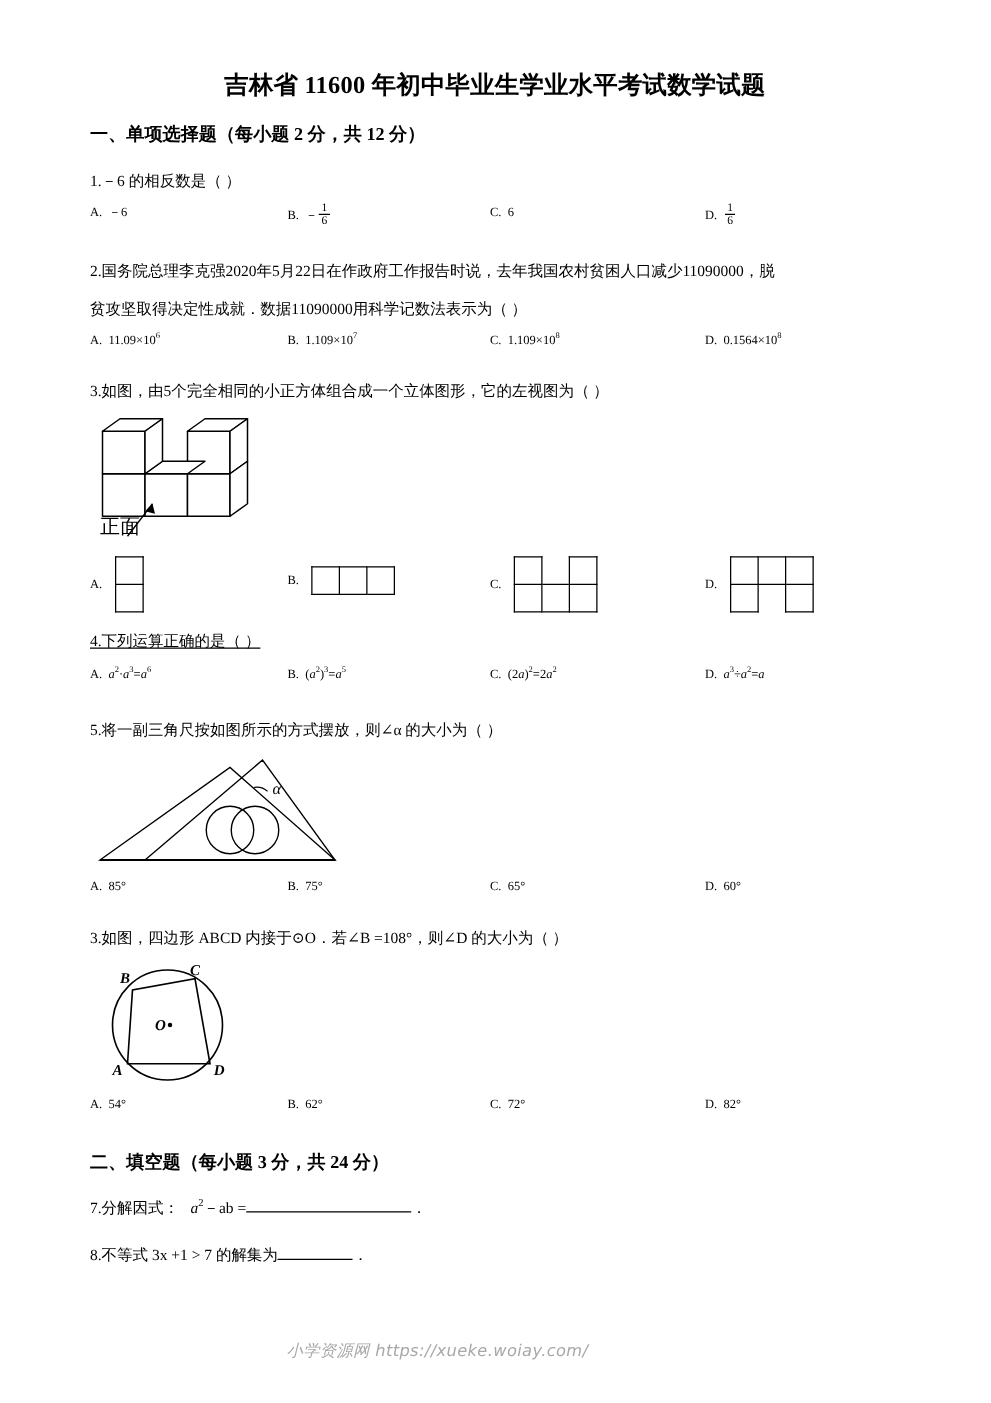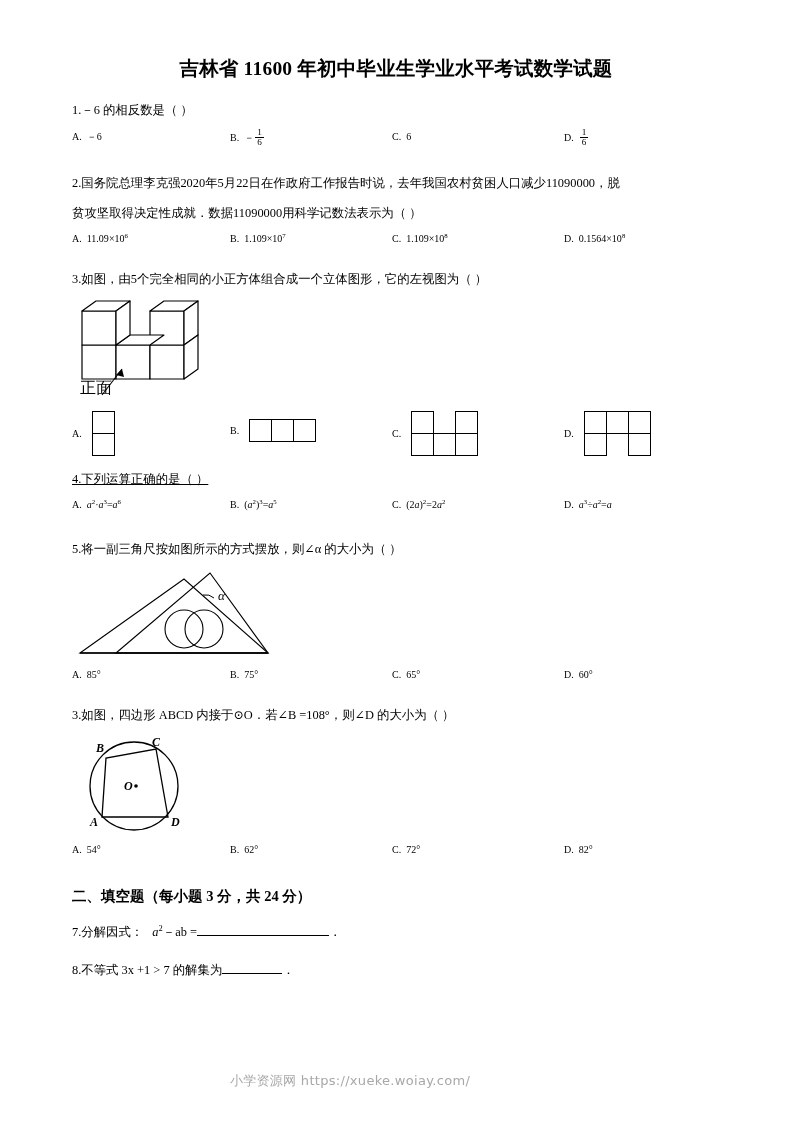--- a/index.html
+++ b/index.html
@@ -93,38 +93,40 @@
   .footer {
     position: absolute;
     left: 0;
     top: 1072px;
     width: 700px;
     text-align: center;
     font-size: 13px;
     color: #a8a8a8;
     font-family: "DejaVu Sans", sans-serif;
     letter-spacing: 0.3px;
+    font-style: italic;
   }
   .shape-row { display: flex; align-items: center; }
   table.grid { border-collapse: collapse; }
   table.grid td {
     width: 21px; height: 21px;
     border: 1.6px solid #000;
     padding: 0;
   }
   table.grid td.empty { border: none; }
 </style>
 </head>
 <body>
 
 <div class="page">
   <div class="content">
 
     <h1 class="doc-title">吉林省 11600 年初中毕业生学业水平考试数学试题</h1>
 
+    <div class="section-head">一、单项选择题（每小题 2 分，共 12 分）</div>
 
     <div class="q-stem">1.－6 的相反数是（      ）</div>
     <div class="opts tall">
       <div class="opt c0">
         <span class="lab">A.</span><span>－6</span>
       </div>
       <div class="opt c1">
         <span class="lab">B.</span><span>－</span><span class="frac"><span class="num">1</span><span class="den">6</span></span>
       </div>
       <div class="opt c2">

